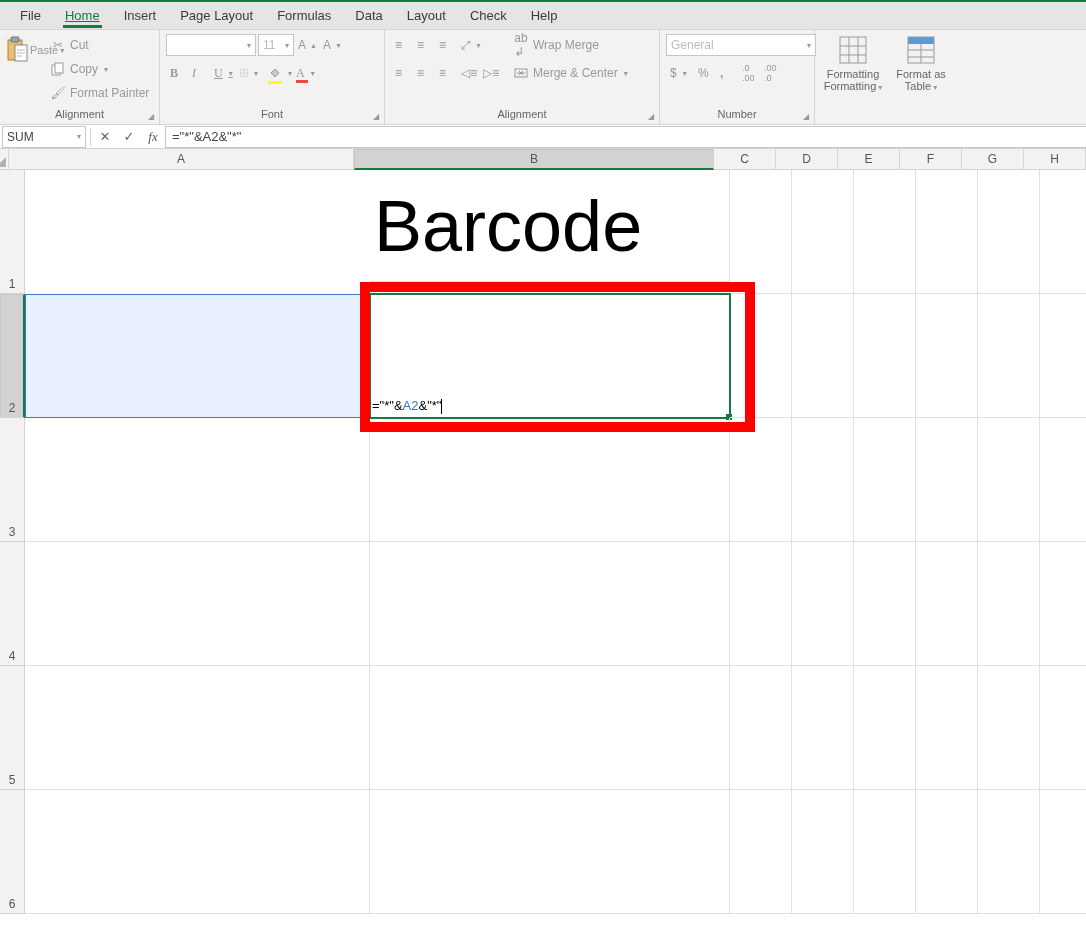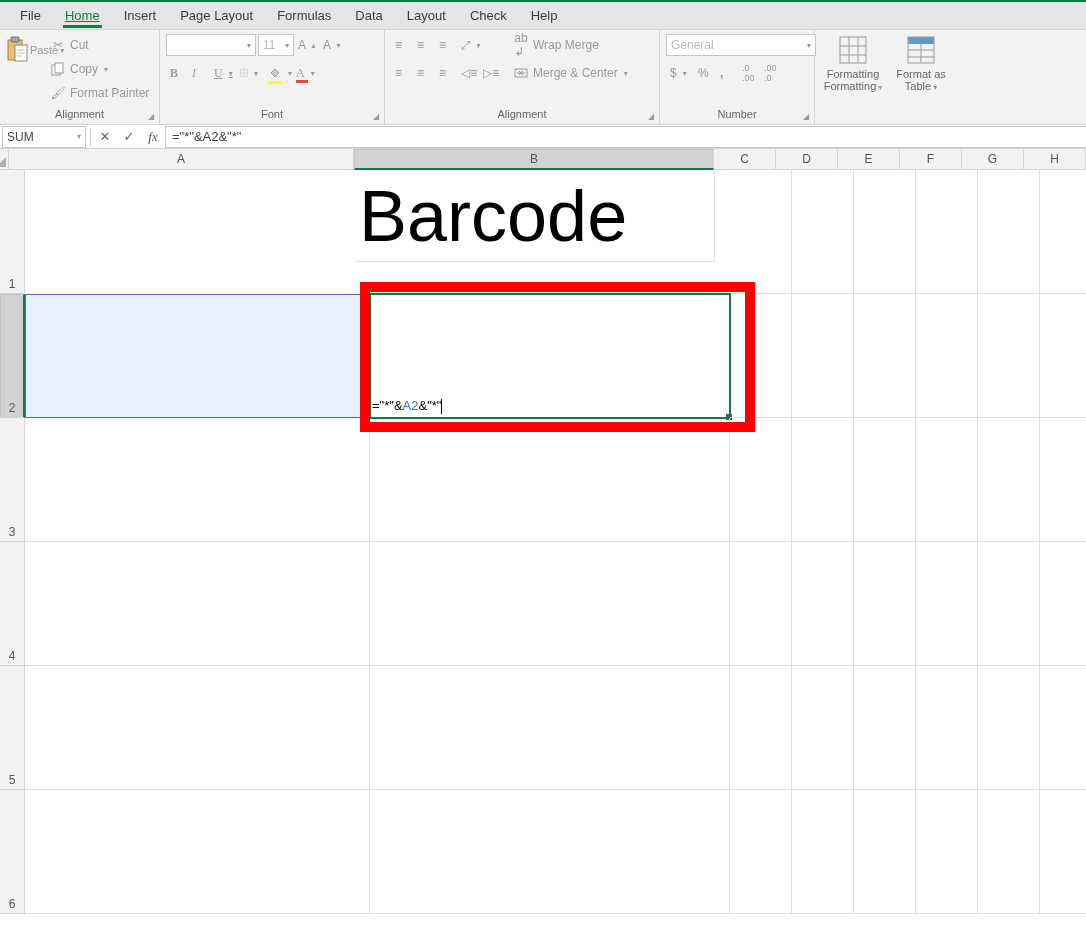--- a/index.html
+++ b/index.html
@@ -278,21 +278,21 @@
   <div class="row-headers">
     <div class="row-h" style="height:124px;">1</div>
     <div class="row-h sel" style="height:124px;">2</div>
     <div class="row-h" style="height:124px;">3</div>
     <div class="row-h" style="height:124px;">4</div>
     <div class="row-h" style="height:124px;">5</div>
     <div class="row-h" style="height:124px;">6</div>
   </div>
   <div class="cells" style="flex:1;">
 
-    <div class="cell hdr-cell" style="left:330px;top:0;width:360px;height:92px;">Barcode</div>
+    <div class="cell hdr-cell" style="left:345px;top:0;width:360px;height:112px;">Barcode</div>
 
     <div class="cell" style="left:705px;top:0;width:62px;height:124px;"></div>
     <div class="cell" style="left:767px;top:0;width:62px;height:124px;"></div>
     <div class="cell" style="left:829px;top:0;width:62px;height:124px;"></div>
     <div class="cell" style="left:891px;top:0;width:62px;height:124px;"></div>
     <div class="cell" style="left:953px;top:0;width:62px;height:124px;"></div>
     <div class="cell" style="left:1015px;top:0;width:62px;height:124px;"></div>
 
     <div class="cell ref-cell" style="left:0;top:124px;width:345px;height:124px;"></div>
     <div class="cell active-cell" style="left:345px;top:124px;width:360px;height:124px;">

